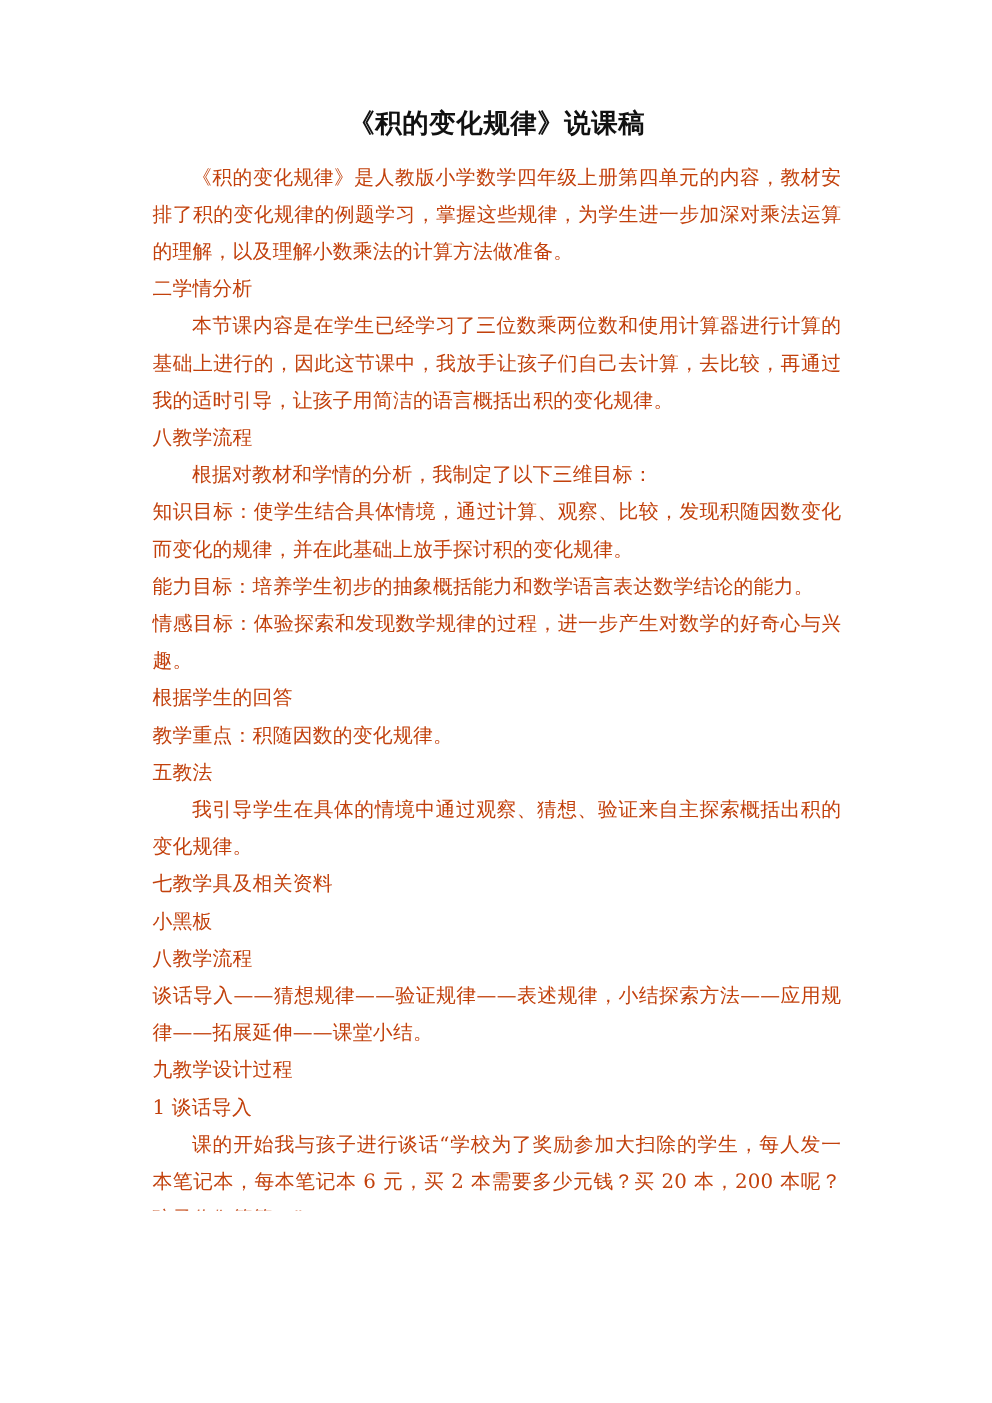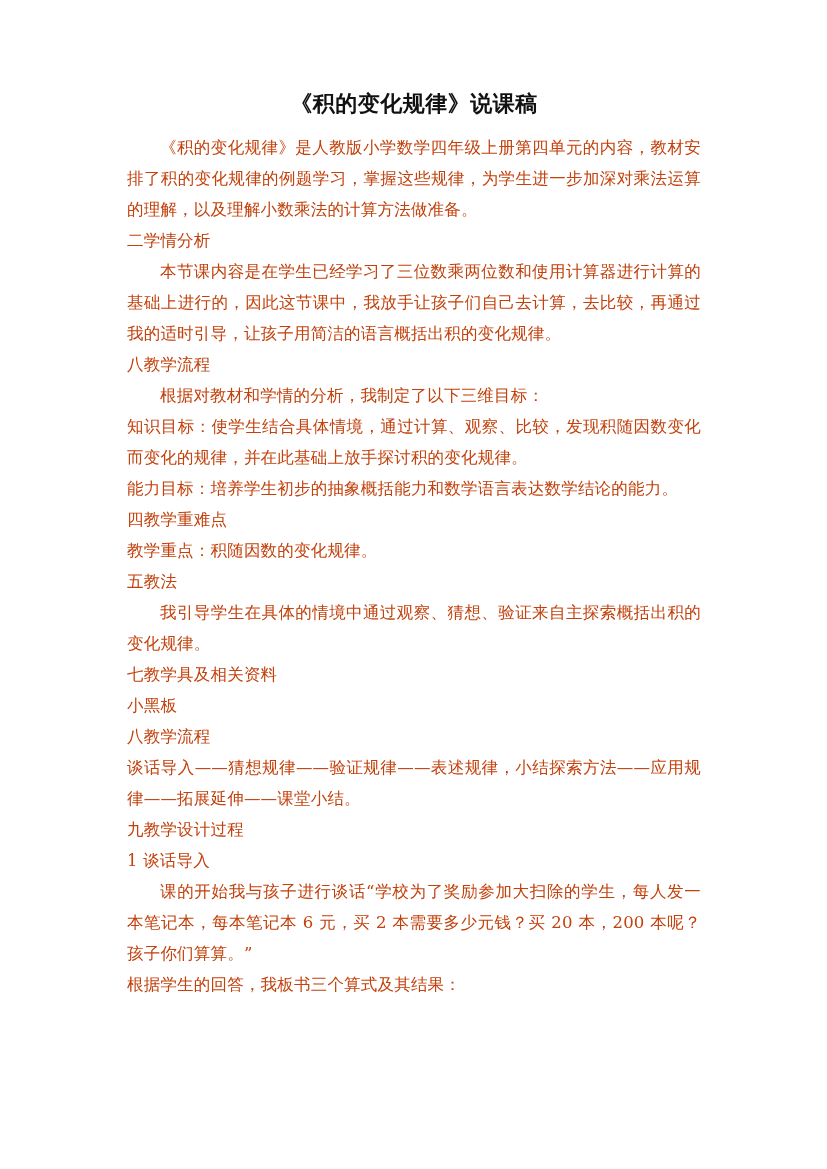--- a/index.html
+++ b/index.html
@@ -69,22 +69,23 @@
     <p class="para indent">本节课内容是在学生已经学习了三位数乘两位数和使用计算器进行计算的基础上进行的，因此这节课中，我放手让孩子们自己去计算，去比较，再通过我的适时引导，让孩子用简洁的语言概括出积的变化规律。</p>
 
     <p class="para flush">八教学流程</p>
 
     <p class="para indent">根据对教材和学情的分析，我制定了以下三维目标：</p>
 
     <p class="para flush">知识目标：使学生结合具体情境，通过计算、观察、比较，发现积随因数变化而变化的规律，并在此基础上放手探讨积的变化规律。</p>
 
     <p class="para flush">能力目标：培养学生初步的抽象概括能力和数学语言表达数学结论的能力。</p>
 
+    <p class="para flush">情感目标：体验探索和发现数学规律的过程，进一步产生对数学的好奇心与兴趣。</p>
 
-    <p class="para flush">四教学重难点</p>
+    <p class="para flush">根据学生的回答</p>
 
     <p class="para flush">教学重点：积随因数的变化规律。</p>
 
 
     <p class="para flush">五教法</p>
 
     <p class="para indent">我引导学生在具体的情境中通过观察、猜想、验证来自主探索概括出积的变化规律。</p>
 
 
 

